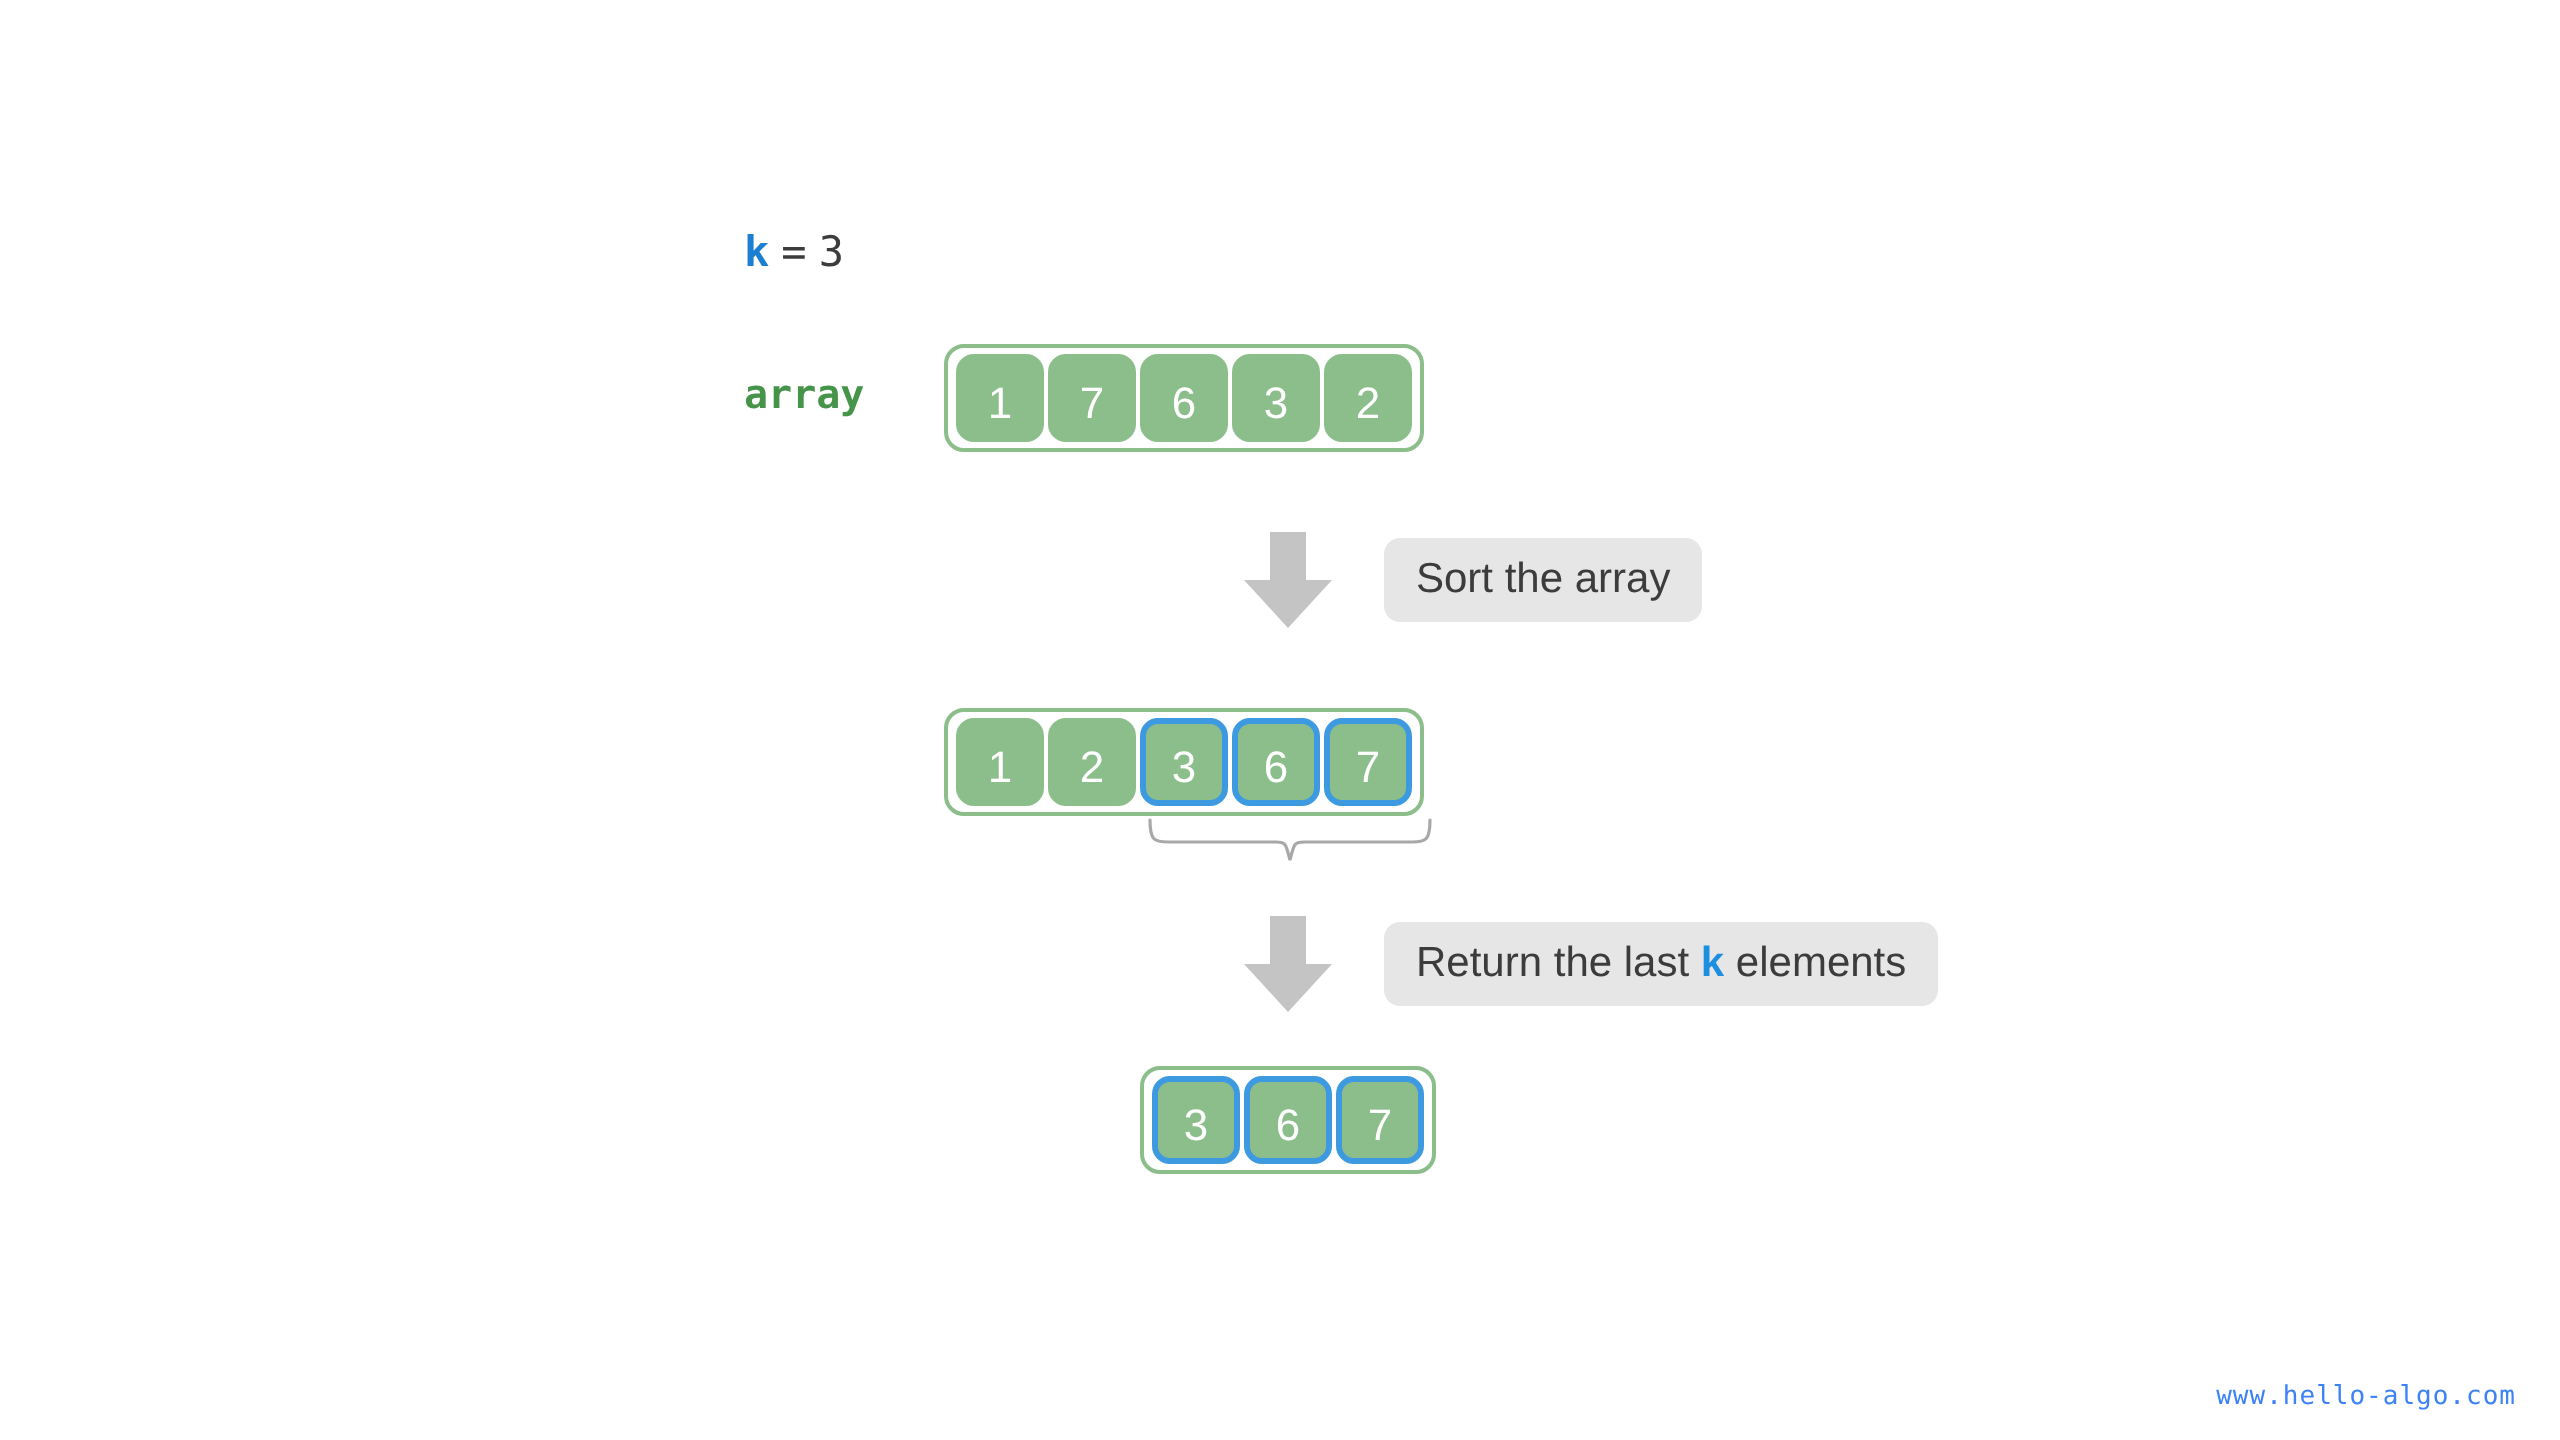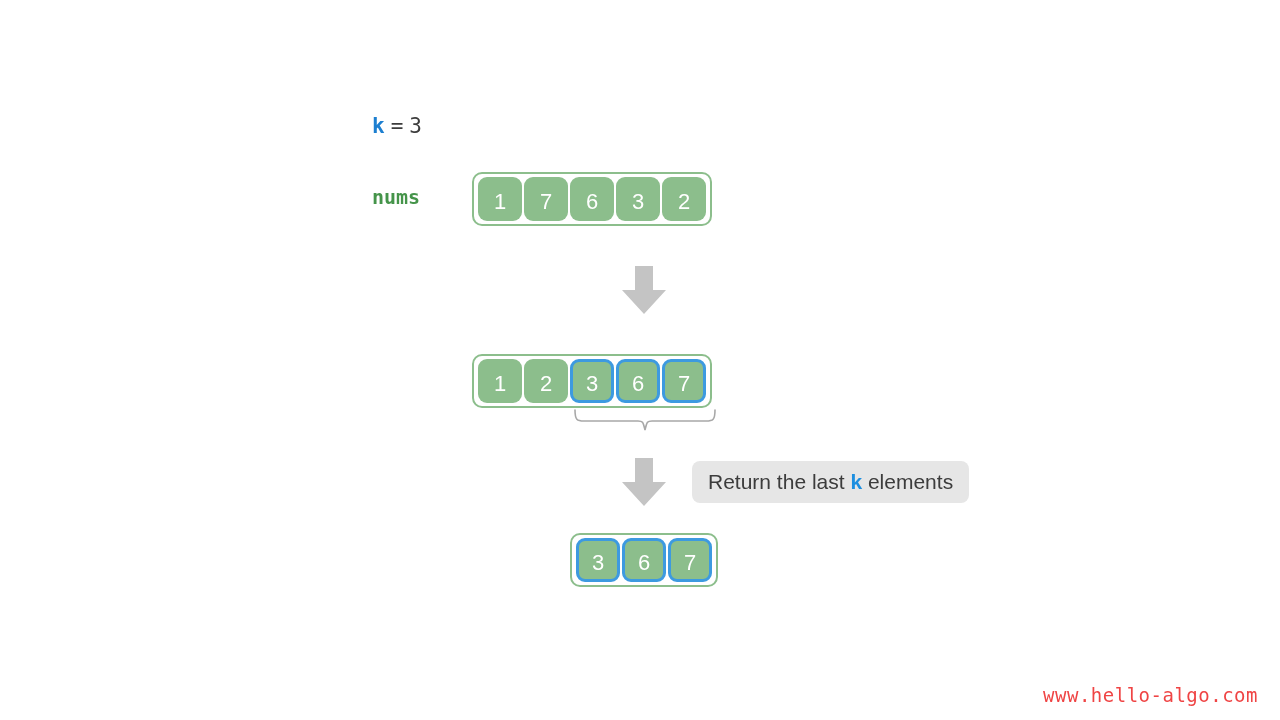--- a/index.html
+++ b/index.html
@@ -138,52 +138,53 @@
     top: 408px;
     width: 150px;
     height: 32px;
   }
 
   
   .watermark {
     right: 22px;
     bottom: 14px;
     font-family: "DejaVu Sans Mono", "Liberation Mono", monospace;
-    font-size: 19px;
-    color: #ef4444;
+    font-size: 13px;
+    color: #3b82f6;
     letter-spacing: 0.5px;
   }
 </style>
 </head>
 <body>
 
 <div class="stage">
 
   <div class="abs k-line">
     <span class="k-var">k</span>
     <span class="k-eq">=</span>
     <span class="k-val">3</span>
   </div>
 
-  <div class="abs nums-label">nums</div>
+  <div class="abs nums-label">array</div>
 
   <div class="abs array-box row-orig">
     <div class="cell">1</div>
     <div class="cell">7</div>
     <div class="cell">6</div>
     <div class="cell">3</div>
     <div class="cell">2</div>
   </div>
 
   <div class="abs arrow arrow-1">
     <svg width="52" height="52" viewBox="0 0 52 52" aria-hidden="true">
       <polygon points="17,2 35,2 35,26 48,26 26,50 4,26 17,26" fill="#c4c4c4"></polygon>
     </svg>
   </div>
 
+  <div class="abs chip chip-1">Sort the array</div>
 
   <div class="abs array-box row-sorted">
     <div class="cell">1</div>
     <div class="cell">2</div>
     <div class="cell hl">3</div>
     <div class="cell hl">6</div>
     <div class="cell hl">7</div>
   </div>
 
   <div class="abs brace">

